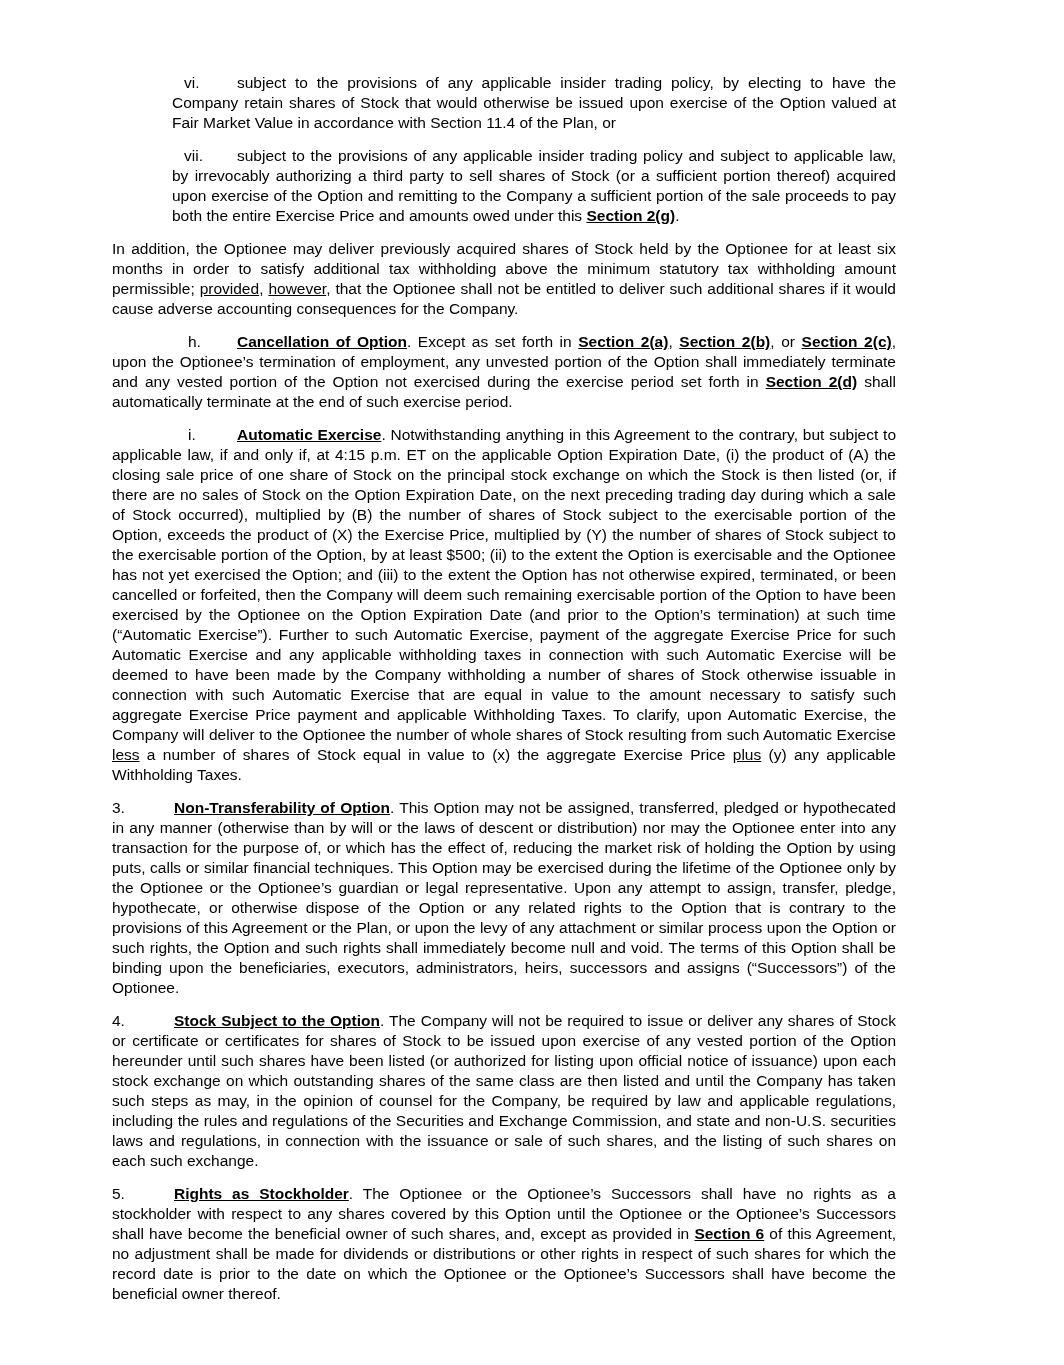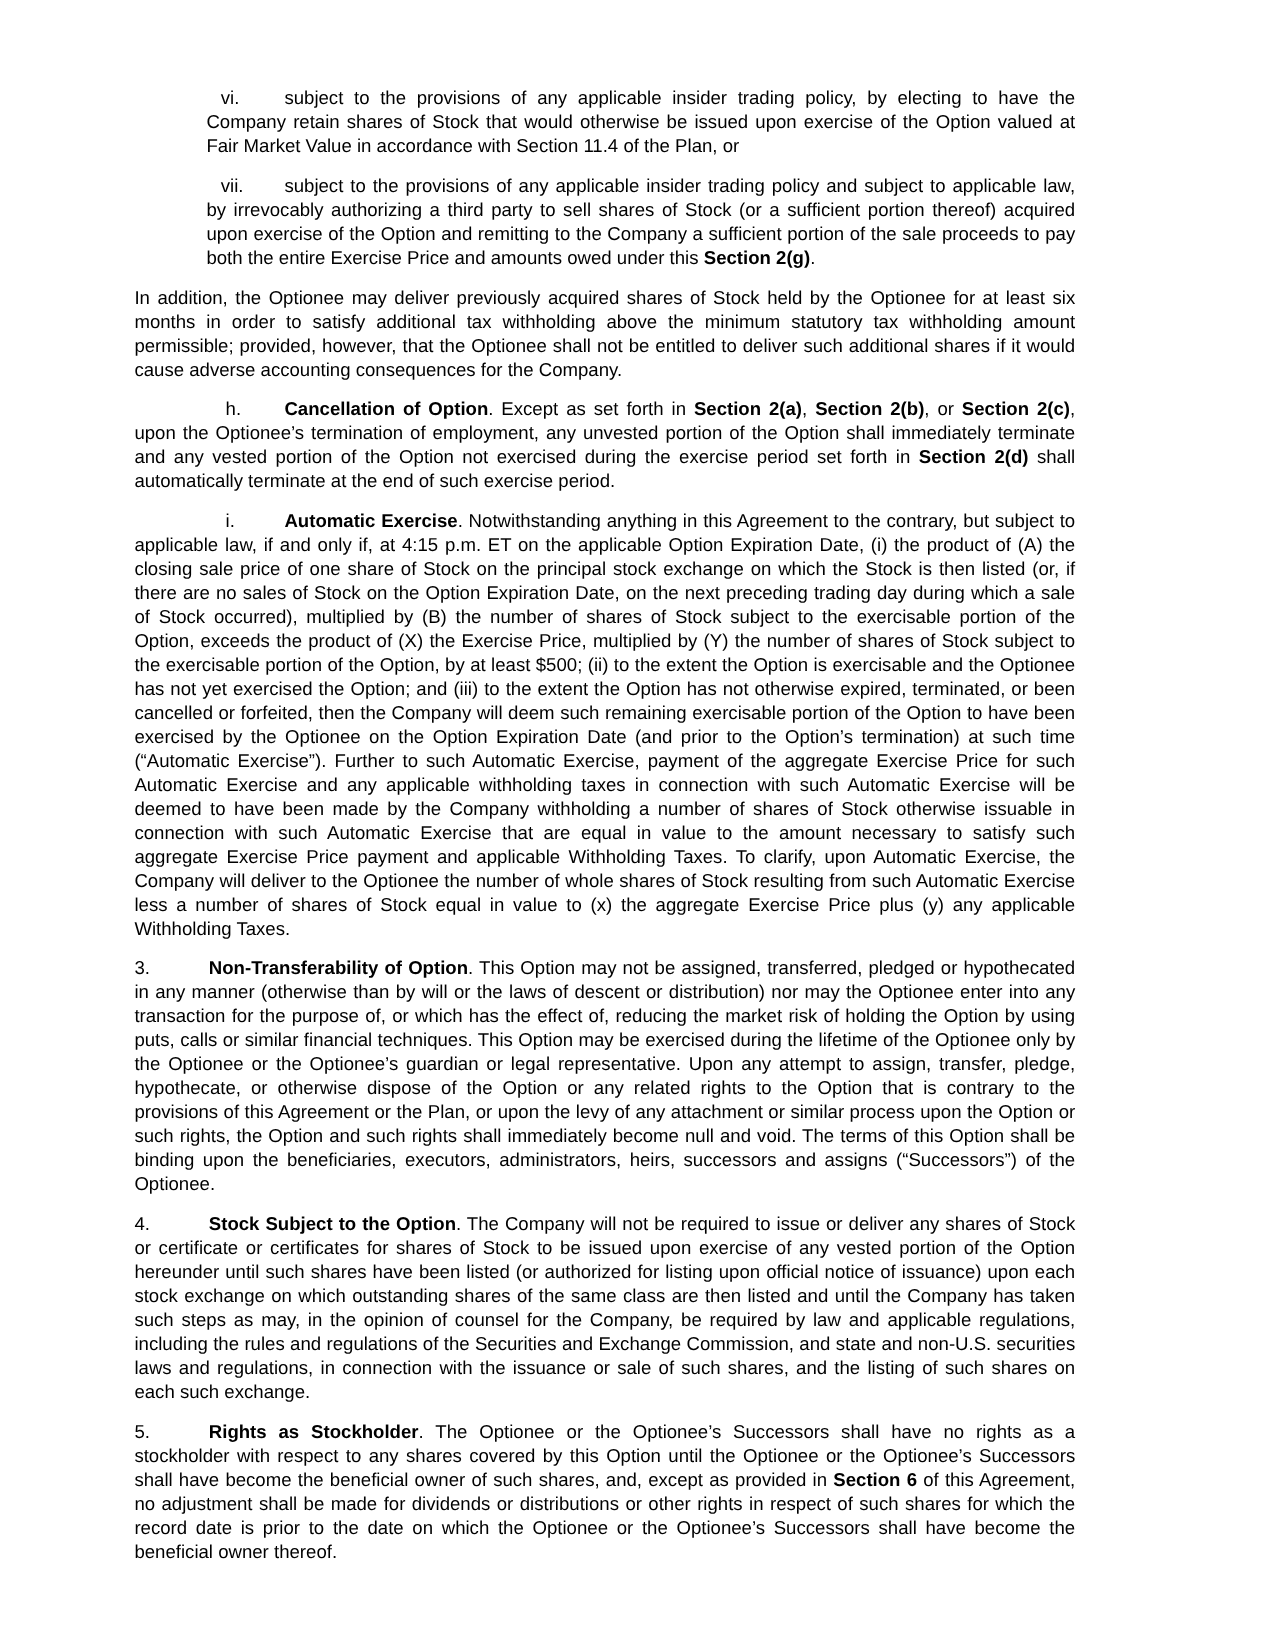--- a/index.html
+++ b/index.html
@@ -24,21 +24,21 @@
   .num { display: inline-block; }
   
   .hanging { margin-left: 60px; text-indent: 6px; }
   .hanging .num { width: 59px; }
   
   .sub { text-indent: 38px; }
   .sub .num { width: 87px; }
   
   .numbered .num { width: 62px; }
   .b { font-weight: bold; }
-  .u { }
+  .u { text-decoration: underline; }
 </style>
 </head>
 <body>
 
 <div class="page">
   <p class="para hanging"><span class="num">vi.</span><span>subject to the provisions of any applicable insider trading policy, by electing to have the Company retain shares of Stock that would otherwise be issued upon exercise of the Option valued at Fair Market Value in accordance with Section 11.4 of the Plan, or</span></p>
   <p class="para hanging"><span class="num">vii.</span><span>subject to the provisions of any applicable insider trading policy and subject to applicable law, by irrevocably authorizing a third party to sell shares of Stock (or a sufficient portion thereof) acquired upon exercise of the Option and remitting to the Company a sufficient portion of the sale proceeds to pay both the entire Exercise Price and amounts owed under this </span><span class="b u">Section 2(g)</span><span>.</span></p>
   <p class="para"><span>In addition, the Optionee may deliver previously acquired shares of Stock held by the Optionee for at least six months in order to satisfy additional tax withholding above the minimum statutory tax withholding amount permissible; </span><span class="u">provided</span><span>, </span><span class="u">however</span><span>, that the Optionee shall not be entitled to deliver such additional shares if it would cause adverse accounting consequences for the Company.</span></p>
   <p class="para sub"><span class="num">h.</span><span class="b u">Cancellation of Option</span><span>.  Except as set forth in </span><span class="b u">Section 2(a)</span><span>, </span><span class="b u">Section 2(b)</span><span>, or </span><span class="b u">Section 2(c)</span><span>, upon the Optionee’s termination of employment, any unvested portion of the Option shall immediately terminate and any vested portion of the Option not exercised during the exercise period set forth in </span><span class="b u">Section 2(d)</span><span> shall automatically terminate at the end of such exercise period.</span></p>
   <p class="para sub"><span class="num">i.</span><span class="b u">Automatic Exercise</span><span>.  Notwithstanding anything in this Agreement to the contrary, but subject to applicable law, if and only if, at 4:15 p.m. ET on the applicable Option Expiration Date, (i) the product of (A) the closing sale price of one share of Stock on the principal stock exchange on which the Stock is then listed (or, if there are no sales of Stock on the Option Expiration Date, on the next preceding trading day during which a sale of Stock occurred), multiplied by (B) the number of shares of Stock subject to the exercisable portion of the Option, exceeds the product of (X) the Exercise Price, multiplied by (Y) the number of shares of Stock subject to the exercisable portion of the Option, by at least $500; (ii) to the extent the Option is exercisable and the Optionee has not yet exercised the Option; and (iii) to the extent the Option has not otherwise expired, terminated, or been cancelled or forfeited, then the Company will deem such remaining exercisable portion of the Option to have been exercised by the Optionee on the Option Expiration Date (and prior to the Option’s termination) at such time (“Automatic Exercise”).  Further to such Automatic Exercise, payment of the aggregate Exercise Price for such Automatic Exercise and any applicable withholding taxes in connection with such Automatic Exercise will be deemed to have been made by the Company withholding a number of shares of Stock otherwise issuable in connection with such Automatic Exercise that are equal in value to the amount necessary to satisfy such aggregate Exercise Price payment and applicable Withholding Taxes.  To clarify, upon Automatic Exercise, the Company will deliver to the Optionee the number of whole shares of Stock resulting from such Automatic Exercise </span><span class="u">less</span><span> a number of shares of Stock equal in value to (x) the aggregate Exercise Price </span><span class="u">plus</span><span> (y) any applicable Withholding Taxes.</span></p>

